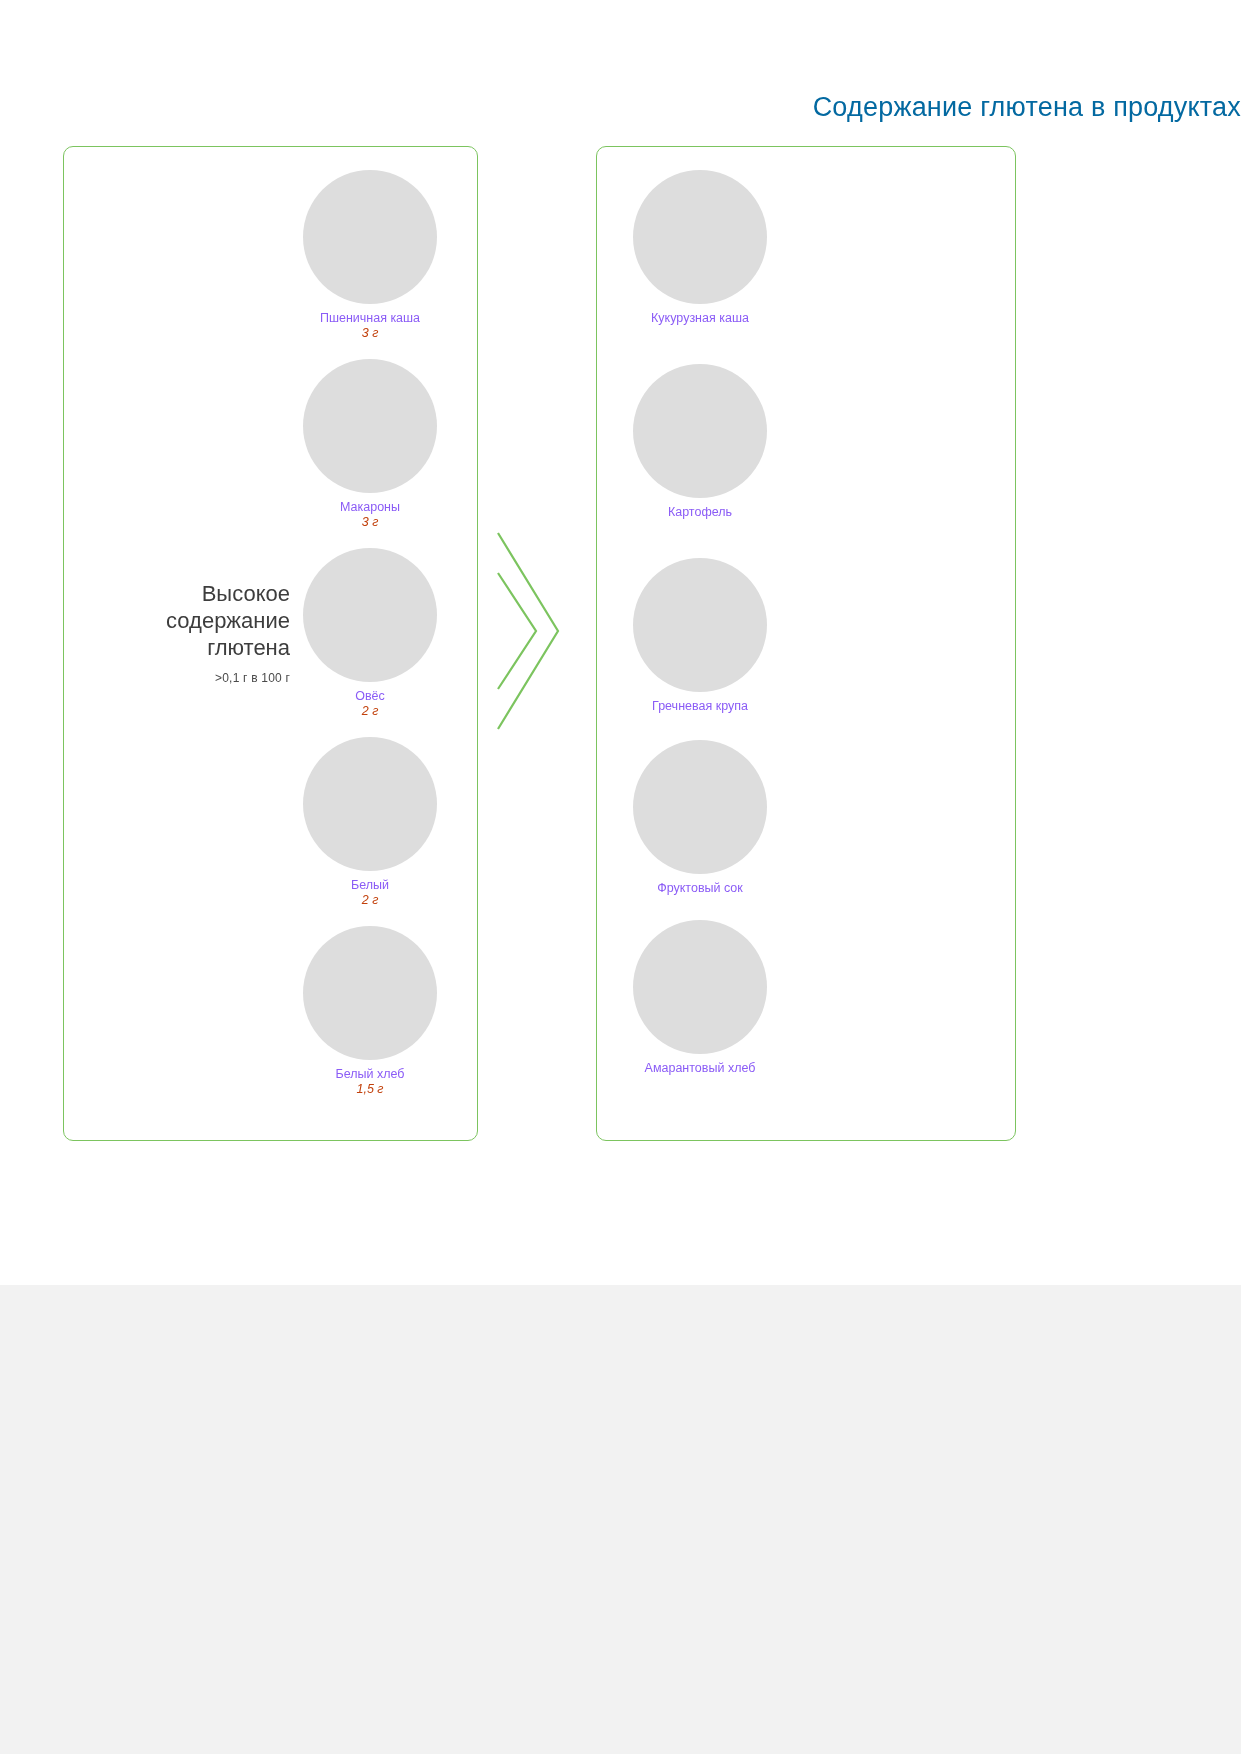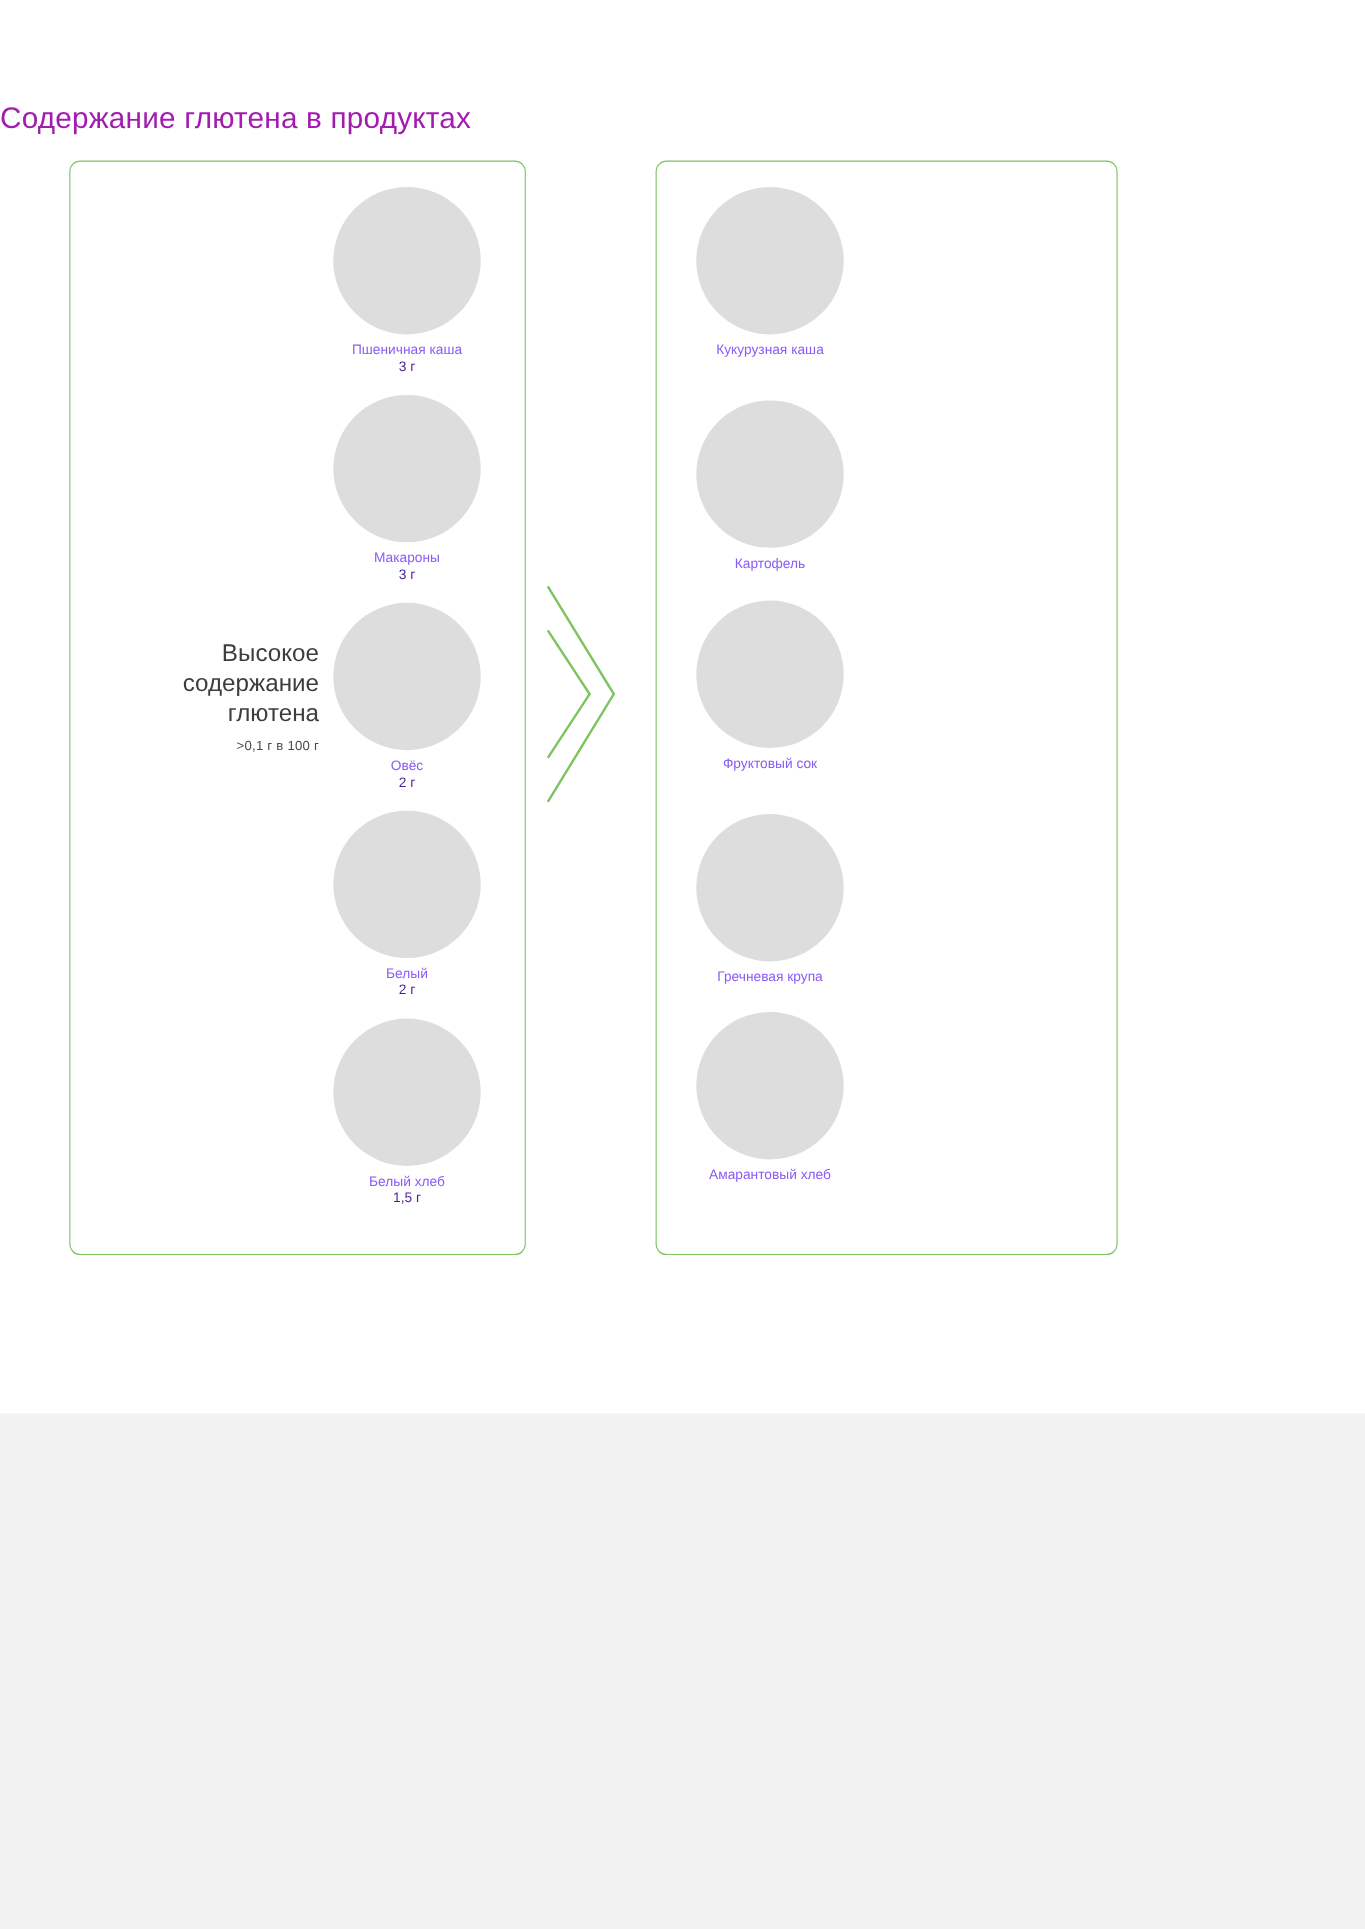--- a/index.html
+++ b/index.html
@@ -10,23 +10,23 @@
     font-family: "Liberation Sans", sans-serif;
     color: #3c3c3c;
     position: relative;
     overflow: hidden;
   }
 
   
   .page-title {
     position: absolute;
     top: 92px; left: 0; width: 1241px;
-    text-align: left;
+    text-align: right;
     font-size: 27px;
-    color: #a21caf;
+    color: #0369a1;
     letter-spacing: .2px;
     font-weight: 400;
   }
 
   
   .main-area {
     position: absolute;
     top: 0; left: 0; width: 1241px; height: 1285px;
     background: #fff;
   }
@@ -83,21 +83,22 @@
   }
   .food-item .caption {
     margin-top: 7px;
     font-size: 12.5px;
     line-height: 15px;
     color: #8b5cf6;
   }
   .food-item .amount {
     font-size: 12.5px;
     line-height: 15px;
-    color: #4c1d95;
+    color: #c2410c;
+    font-style: italic;
   }
 
   
   .img-wheat-porridge {
     background:
       radial-gradient(circle at 42% 45%, #f4f1ea 0 26%, #e6e1d6 27% 36%, rgba(0,0,0,0) 37%),
       radial-gradient(circle at 70% 28%, #cdbda3 0 10%, rgba(0,0,0,0) 11%),
       linear-gradient(160deg, #fbfaf8 0%, #ece8e1 55%, #d9d4ca 100%);
   }
   .img-pasta {
@@ -221,30 +222,30 @@
     <div class="food-item">
       <div class="thumb img-corn-porridge"></div>
       <div class="caption">Кукурузная каша</div>
     </div>
 
     <div class="food-item" style="margin-top:38px">
       <div class="thumb img-potato"></div>
       <div class="caption">Картофель</div>
     </div>
 
+    <div class="food-item" style="margin-top:38px">
+      <div class="thumb img-buckwheat"></div>
+      <div class="caption">Гречневая крупа</div>
+    </div>
+
     <div class="food-item" style="margin-top:26px">
       <div class="thumb img-juice"></div>
       <div class="caption">Фруктовый сок</div>
     </div>
 
-    <div class="food-item" style="margin-top:38px">
-      <div class="thumb img-buckwheat"></div>
-      <div class="caption">Гречневая крупа</div>
-    </div>
-
     <div class="food-item" style="margin-top:24px">
       <div class="thumb img-amaranth-bread"></div>
       <div class="caption">Амарантовый хлеб</div>
     </div>
 
   </div>
 </div>
 
 <div class="bottom-band">
 

